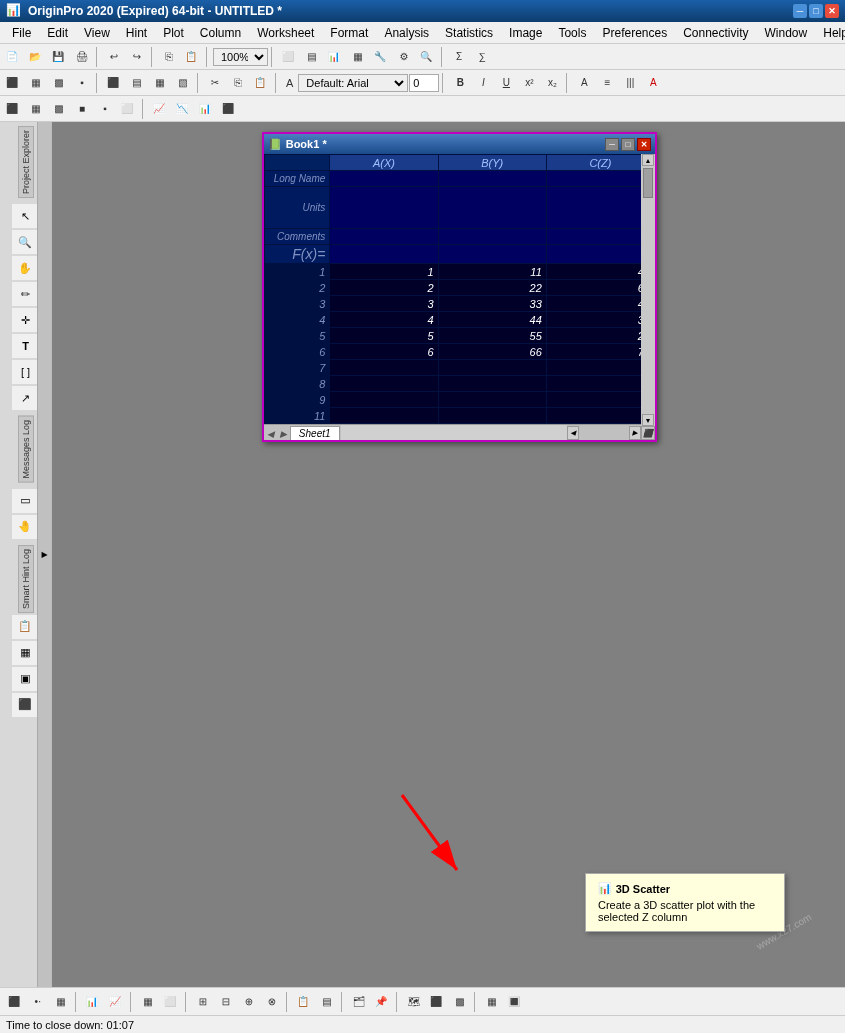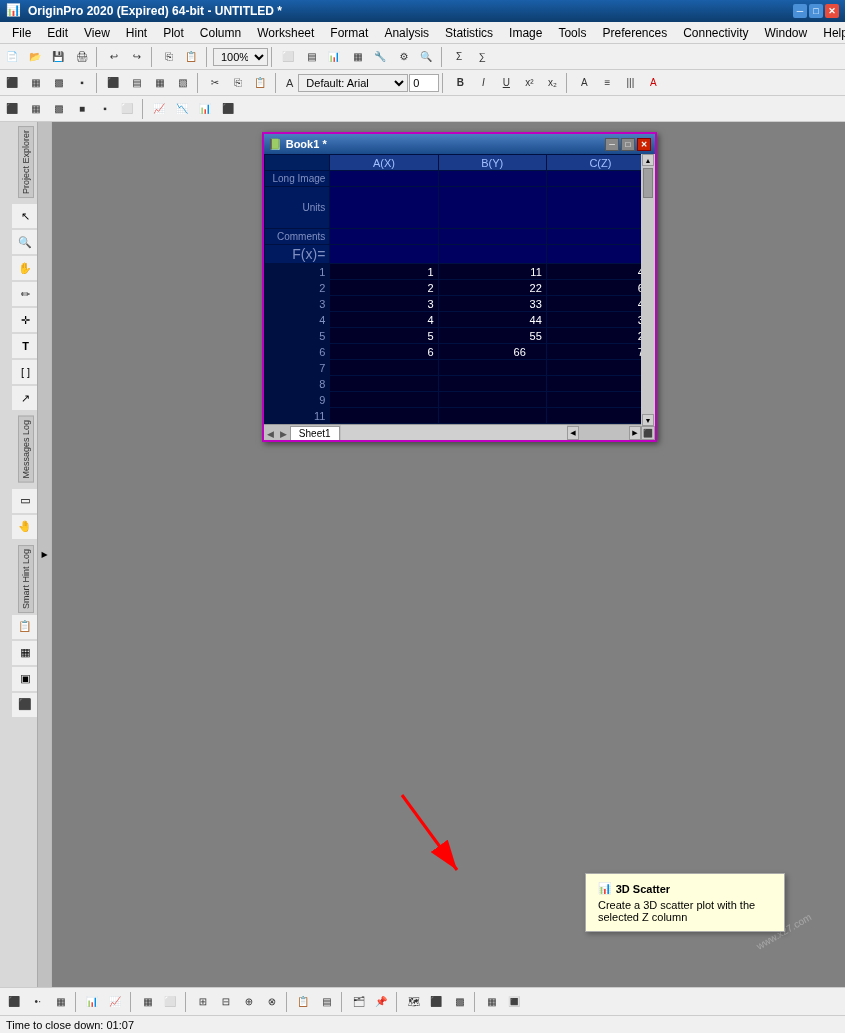--- a/index.html
+++ b/index.html
@@ -103,21 +103,21 @@
 
     
     #tooltip-3d-scatter {
       position: absolute; bottom: 55px; right: 280px;
       background: #ffffdd; border: 1px solid #999;
       padding: 6px 10px; font-size: 11px; box-shadow: 2px 2px 4px rgba(0,0,0,0.3);
       max-width: 200px; z-index: 100;
     }
 
     
-    #book1-inner { position: relative; }
+    #book1-inner { position: relative; font-style: italic; }
 
     
     #watermark {
       position: absolute; bottom: 50px; right: 30px;
       font-size: 10px; color: rgba(255,255,255,0.3); transform: rotate(-30deg);
     }
   </style>
 </head>
 <body>
 
@@ -276,21 +276,21 @@
               <tr>
                 <th style="width:35px; background:#002060; border:1px solid #001040; height:16px;"></th>
                 <th style="background:#1a3a8a; color:#a0c0ff; border:1px solid #001040; width:95px; padding:1px 4px; text-align:center;">A(X)</th>
                 <th style="background:#1a3a8a; color:#a0c0ff; border:1px solid #001040; width:95px; padding:1px 0; text-align:center;">B(Y)</th>
                 <th style="background:#1a3a8a; color:#a0c0ff; border:1px solid #001040; width:95px; padding:1px 4px; text-align:center;">C(Z)</th>
               </tr>
             </thead>
             <tbody>
 
               <tr class="meta-row">
-                <td style="background:#001a60; color:#8090c0; border:1px solid #001040; text-align:right; font-size:10px; padding:1px 4px;">Long Image</td>
+                <td style="background:#001a60; color:#8090c0; border:1px solid #001040; text-align:right; font-size:10px; padding:1px 4px;">Long Name</td>
                 <td style="background:#000060; border:1px solid #001040;"></td>
                 <td style="background:#000060; border:1px solid #001040;"></td>
                 <td style="background:#000060; border:1px solid #001040;"></td>
               </tr>
               <tr class="meta-row">
                 <td style="background:#001a60; color:#8090c0; border:1px solid #001040; text-align:right; font-size:10px; padding:15px 4px;">Units</td>
                 <td style="background:#000060; border:1px solid #001040;"></td>
                 <td style="background:#000060; border:1px solid #001040;"></td>
                 <td style="background:#000060; border:1px solid #001040;"></td>
               </tr>
@@ -333,21 +333,21 @@
               </tr>
               <tr>
                 <td style="background:#001040; color:#8090c0; border:1px solid #001040; text-align:right; padding:1px 4px;">5</td>
                 <td style="background:#000028; color:#ffffff; border:1px solid #001040; text-align:right; padding:1px 4px;">5</td>
                 <td style="background:#000028; color:#ffffff; border:1px solid #001040; text-align:right; padding:1px 4px;">55</td>
                 <td style="background:#000028; color:#ffffff; border:1px solid #001040; text-align:right; padding:1px 4px;">24</td>
               </tr>
               <tr>
                 <td style="background:#001040; color:#8090c0; border:1px solid #001040; text-align:right; padding:1px 4px;">6</td>
                 <td style="background:#000028; color:#ffffff; border:1px solid #001040; text-align:right; padding:1px 4px;">6</td>
-                <td style="background:#000028; color:#ffffff; border:1px solid #001040; padding:1px 20px;">66</td>
+                <td style="background:#000028; color:#ffffff; border:1px solid #001040; padding:1px 4px;">66</td>
                 <td style="background:#000028; color:#ffffff; border:1px solid #001040; text-align:right; padding:1px 4px;">73</td>
               </tr>
               <tr>
                 <td style="background:#001040; color:#8090c0; border:1px solid #001040; text-align:right; padding:1px 4px;">7</td>
                 <td style="background:#000028; border:1px solid #001040;"></td>
                 <td style="background:#000028; border:1px solid #001040;"></td>
                 <td style="background:#000028; border:1px solid #001040;"></td>
               </tr>
               <tr>
                 <td style="background:#001040; color:#8090c0; border:1px solid #001040; text-align:right; padding:1px 4px;">8</td>

